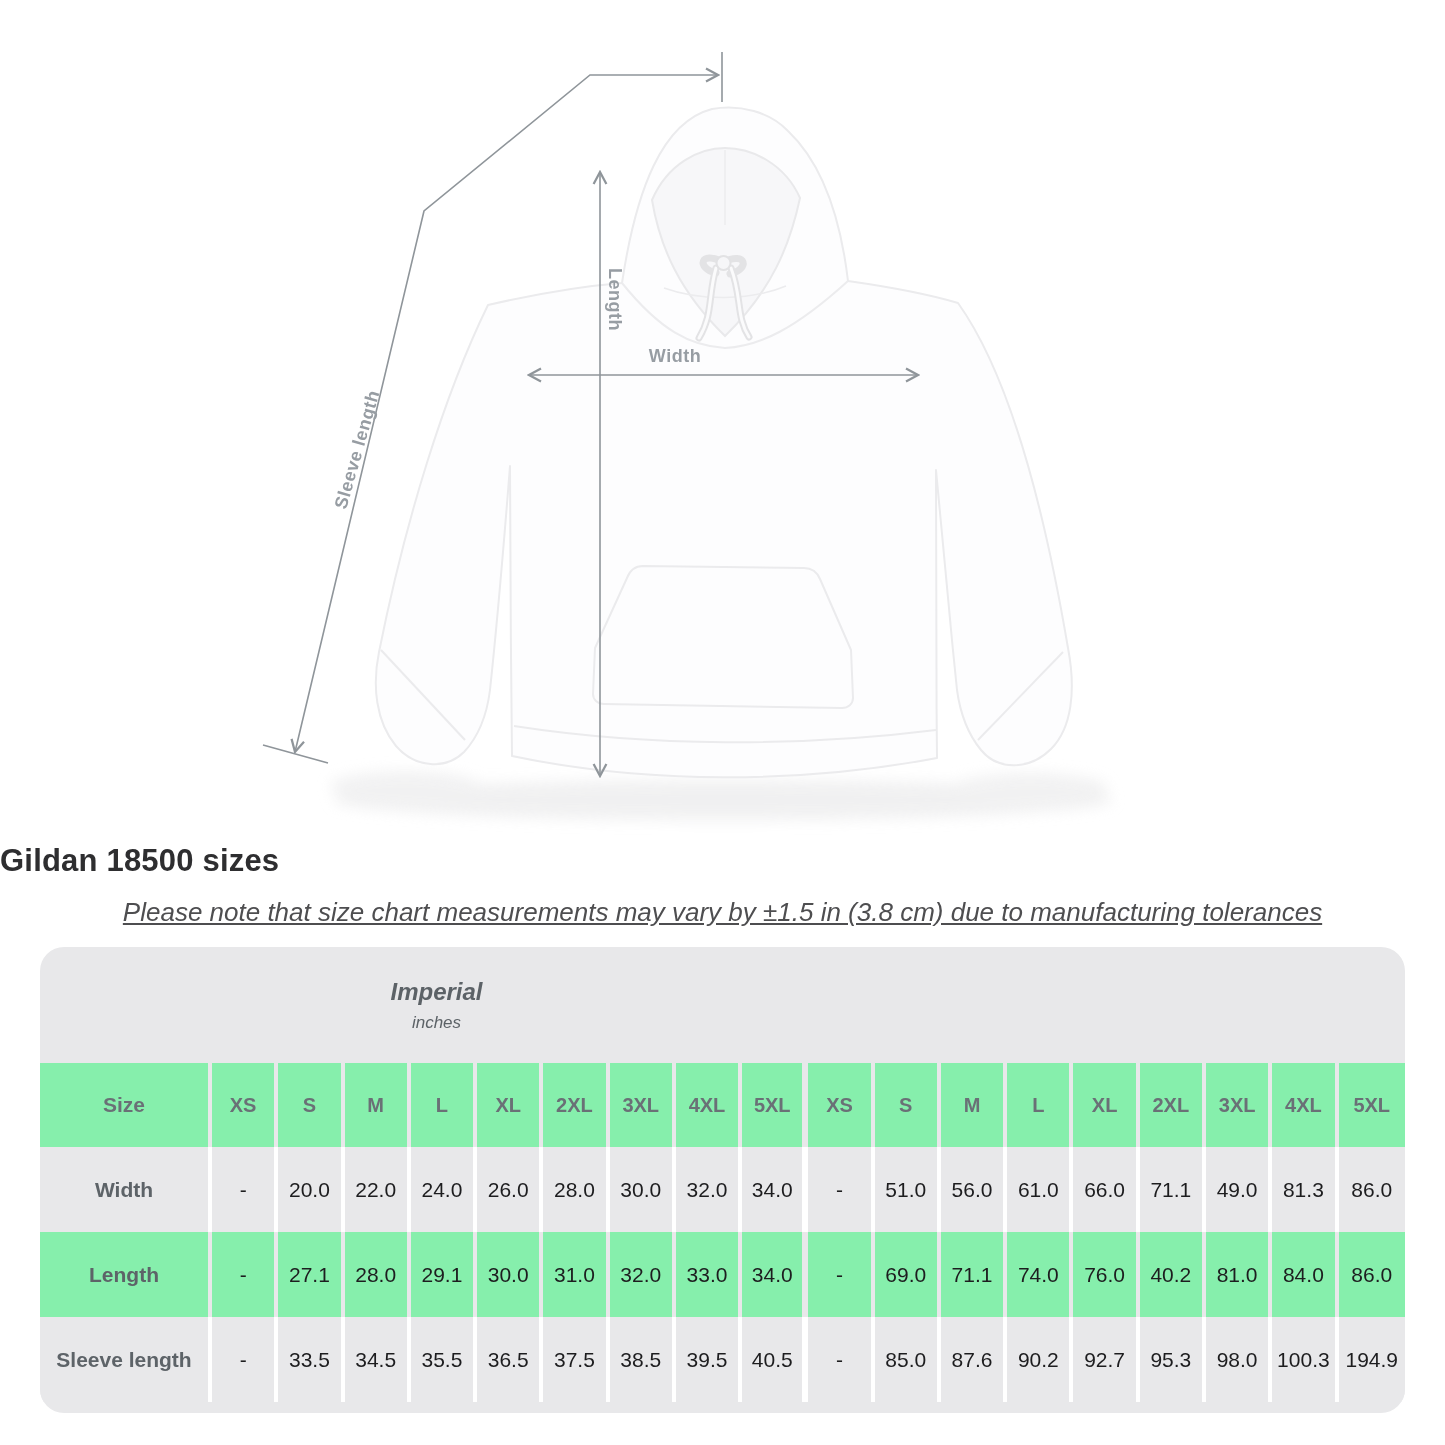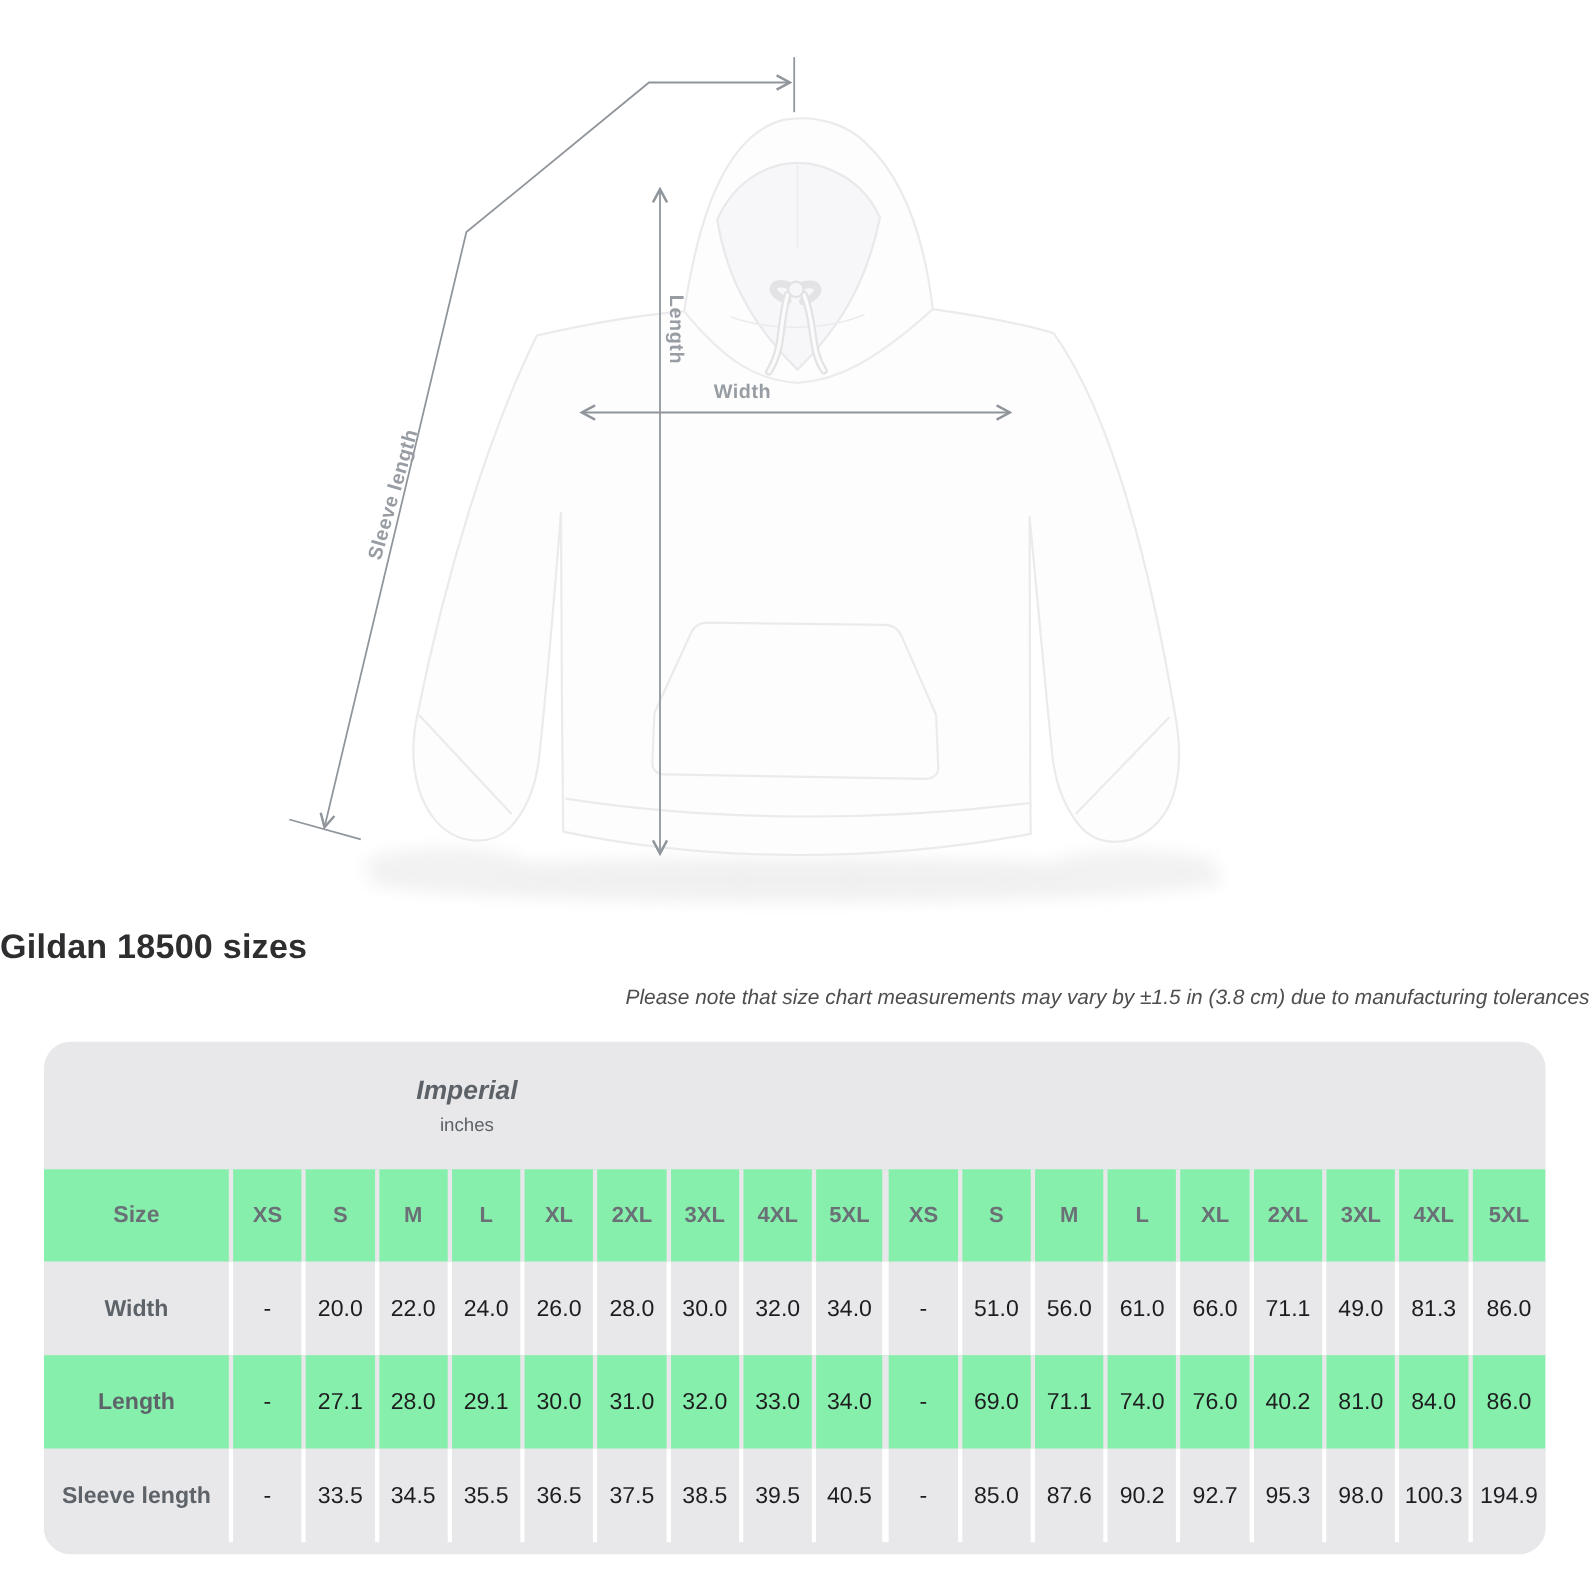--- a/index.html
+++ b/index.html
@@ -9,32 +9,32 @@
 
   
   .diagram{position:absolute;left:0;top:0;width:1445px;height:835px;}
   .diagram svg{display:block;}
   .measure-label{font-family:"Liberation Sans",sans-serif;font-weight:bold;
                  font-size:18px;letter-spacing:.5px;fill:#979da3;}
 
   
   .chart-title{position:absolute;top:843px;left:0;width:100%;text-align:left;
                font-size:31px;font-weight:bold;color:#2e2e30;letter-spacing:.2px;}
-  .chart-note{position:absolute;top:897px;left:0;width:100%;text-align:right;
-              font-size:19px;font-style:italic;color:#4e4e50;}
+  .chart-note{position:absolute;top:897px;left:0;width:100%;text-align:center;
+              font-size:26px;font-style:italic;color:#4e4e50;text-decoration:underline;}
 
   
   .size-panel{position:absolute;left:40px;top:947px;width:1365px;height:466px;
               background:#e8e8ea;border-radius:24px;overflow:hidden;}
   .unit-band{display:flex;height:116px;}
   .unit-group{display:flex;flex-direction:column;align-items:center;justify-content:center;}
-  .unit-group.imperial{width:769px;}
+  .unit-group.imperial{width:769px;padding-left:12px;}
   .unit-group.metric{flex:1;}
   .unit-label{font-size:24px;font-weight:bold;font-style:italic;color:#5c6267;}
-  .unit-sub{font-size:17px;color:#5c6267;margin-top:7px;}
+  .unit-sub{font-size:17px;font-style:italic;color:#5c6267;margin-top:7px;}
 
   table.size-table{border-collapse:separate;border-spacing:0;table-layout:fixed;
                    width:100%;}
   table.size-table td{text-align:center;vertical-align:middle;padding:0;}
   tr.h-row{height:84px;}
   tr.d-row{height:85px;}
   tr.light td{background:#86efac;border-right:4px solid #e8e8ea;}
   tr.dark  td{background:#e8e8ea;border-right:4px solid #ffffff;}
   table.size-table td:last-child{border-right:none;}
   table.size-table td.group-end{border-right-width:6px;}

